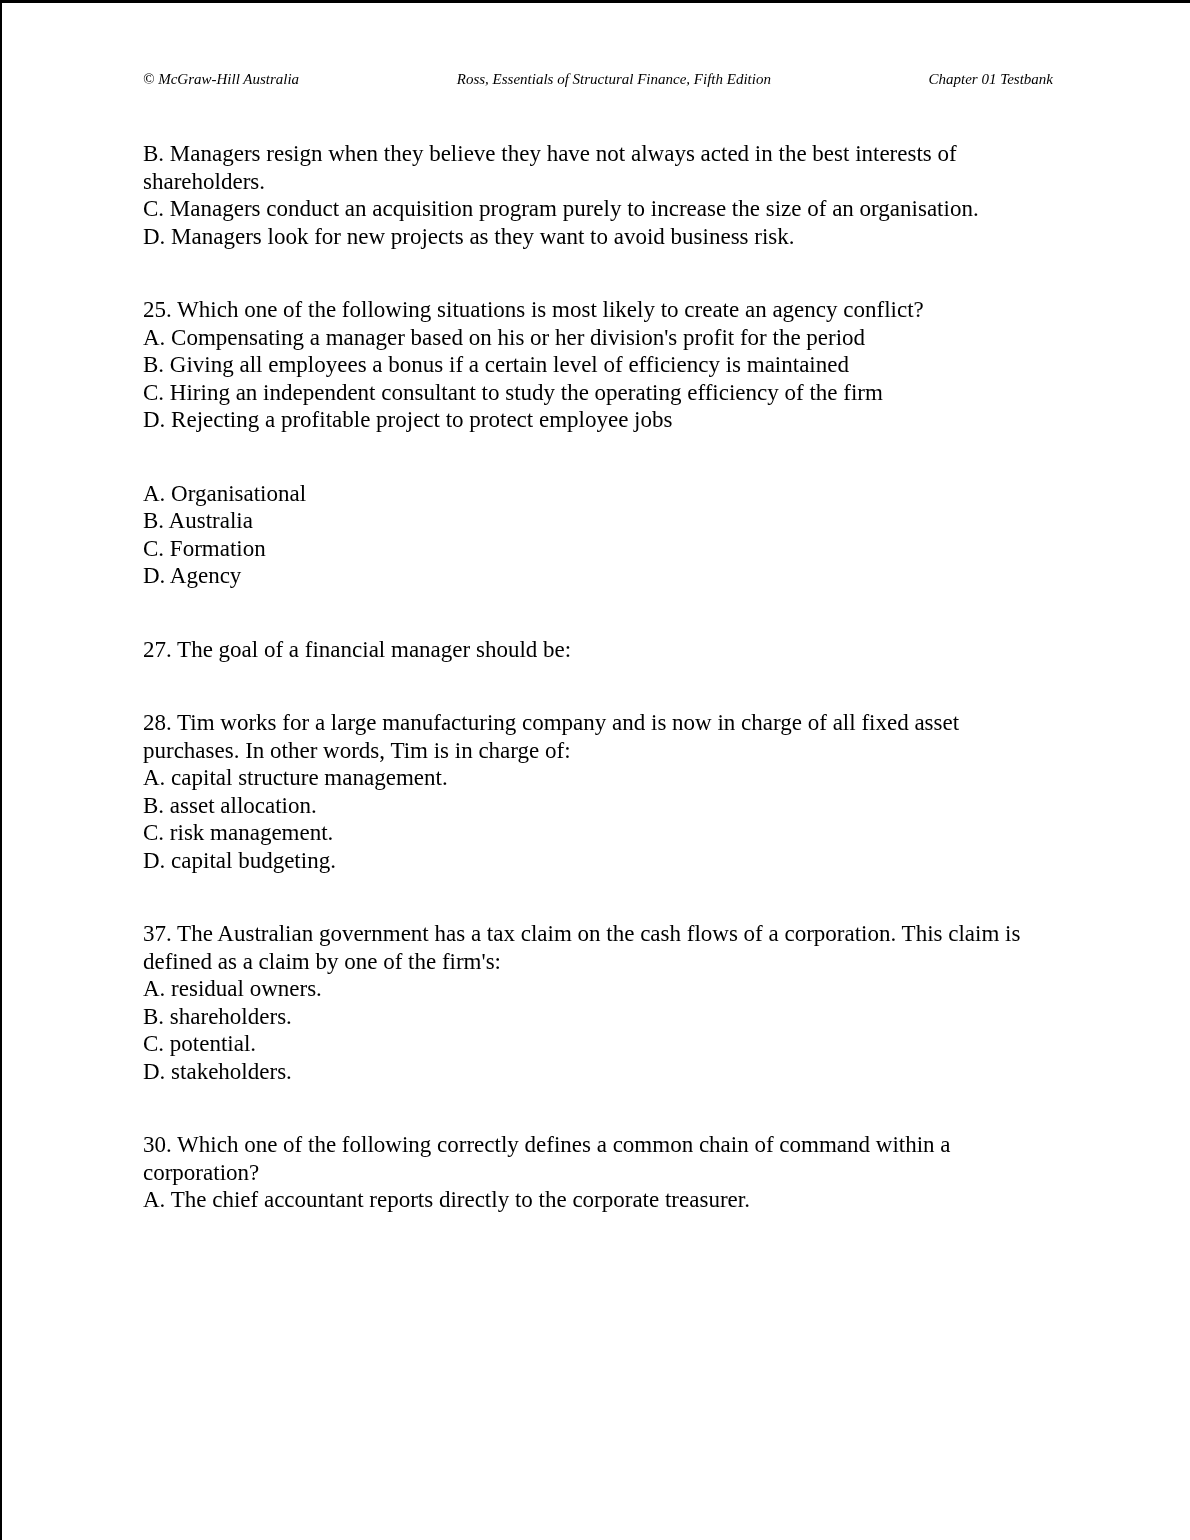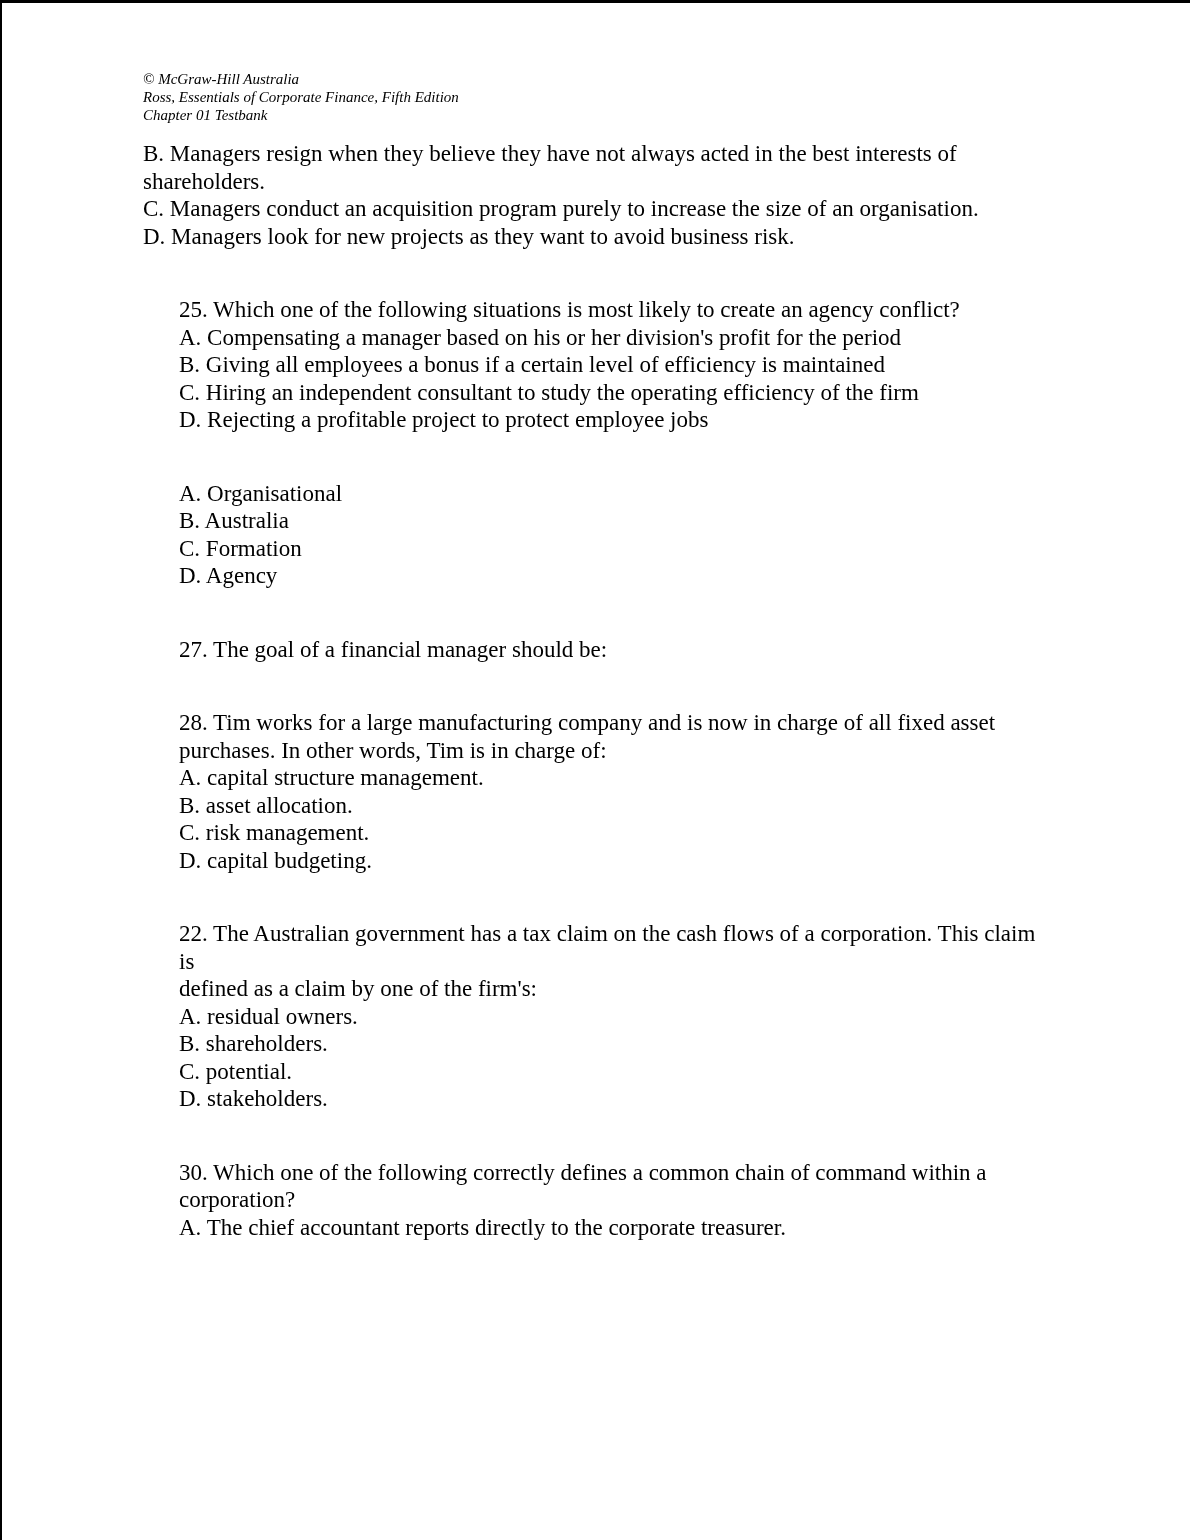--- a/index.html
+++ b/index.html
@@ -36,50 +36,48 @@
     position: absolute;
     top: 70px;
     left: 143px;
     width: 910px;
     display: flex;
     justify-content: space-between;
     align-items: baseline;
     font-style: italic;
     font-size: 15px;
     line-height: 18px;
-    flex-direction: column;
   }
   .doc-header .h-left   { text-align: left; }
   .doc-header .h-center { text-align: center; }
   .doc-header .h-right  { text-align: left; }
   .doc-body {
     position: absolute;
     top: 140px;
     left: 143px;
     width: 910px;
     font-size: 23px;
     line-height: 27.5px;
   }
   .question-block + .question-block {
     margin-top: 46px;
-    margin-left: 36px;
   }
   .question-text,
   .option-line {
     white-space: pre-line;
   }
 </style>
 </head>
 <body>
 
 <div class="page">
 
   <header class="doc-header">
     <span class="h-left">© McGraw-Hill Australia</span>
-    <span class="h-center">Ross, Essentials of Corporate Finance, Fifth Edition</span>
+    <span class="h-center">Ross, Essentials of Structural Finance, Fifth Edition</span>
     <span class="h-right">Chapter 01 Testbank</span>
   </header>
 
   <main class="doc-body">
     <div class="question-block" id="carryover-block">
         <div class="option-line">B. Managers resign when they believe they have not always acted in the best interests of
 shareholders.</div>
         <div class="option-line">C. Managers conduct an acquisition program purely to increase the size of an organisation.</div>
         <div class="option-line">D. Managers look for new projects as they want to avoid business risk.</div>
       </div>
@@ -112,21 +110,21 @@
 purchases. In other words, Tim is in charge of:</div>
     <div class="question-options">
           <div class="option-line">A. capital structure management.</div>
           <div class="option-line">B. asset allocation.</div>
           <div class="option-line">C. risk management.</div>
           <div class="option-line">D. capital budgeting.</div>
         </div>
   </section>
 
   <section class="question-block">
-    <div class="question-text">22. The Australian government has a tax claim on the cash flows of a corporation. This claim is
+    <div class="question-text">37. The Australian government has a tax claim on the cash flows of a corporation. This claim is
 defined as a claim by one of the firm's:</div>
     <div class="question-options">
           <div class="option-line">A. residual owners.</div>
           <div class="option-line">B. shareholders.</div>
           <div class="option-line">C. potential.</div>
           <div class="option-line">D. stakeholders.</div>
         </div>
   </section>
 
   <section class="question-block">

